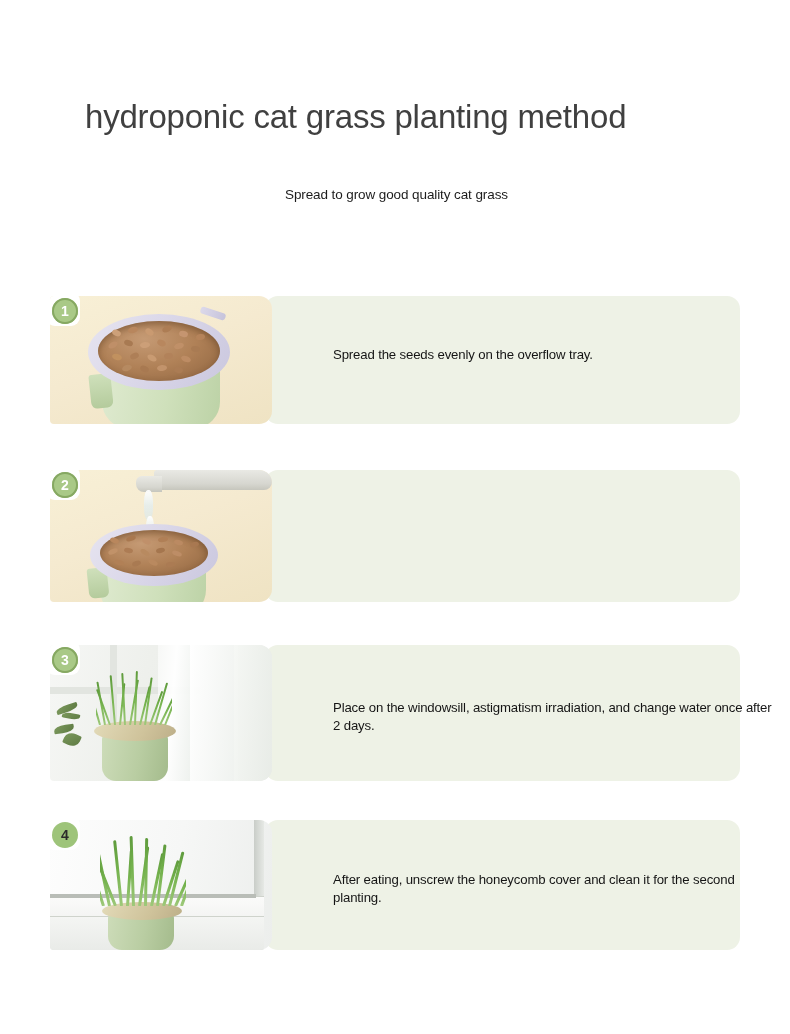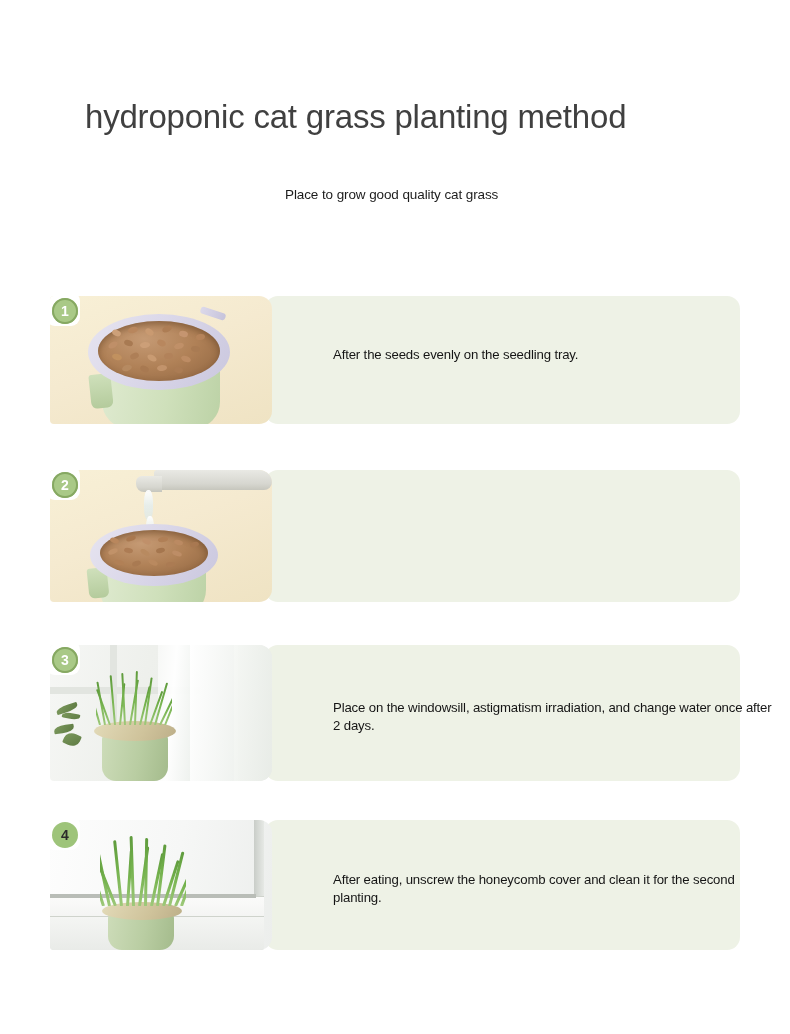--- a/index.html
+++ b/index.html
@@ -201,21 +201,21 @@
     height: 2px;
     background: linear-gradient(90deg, rgba(255,255,255,0), rgba(255,255,255,.95), rgba(255,255,255,0));
     border-radius: 2px;
   }
 </style>
 </head>
 <body>
 
 <div class="header">
   <h1 class="page-title">hydroponic cat grass planting method</h1>
-  <div class="page-subtitle">Place to grow good quality cat grass</div>
+  <div class="page-subtitle">Spread to grow good quality cat grass</div>
 </div>
 
 <div class="steps">
 
   <div class="step-row" id="row0" style="top: 296px; height: 128px;">
     <div class="step-text-panel"></div>
 
     <div class="step-image-panel">
       <div class="scene scene-cream">
 
@@ -246,21 +246,21 @@
         <div class="seed" style="left:90px; top:70px; width:9px; height:6px; transform:rotate(24deg); background:#a87951;"></div>
         <div class="seed" style="left:107px; top:69px; width:10px; height:6px; transform:rotate(-6deg); background:#c2936b;"></div>
         <div class="seed" style="left:124px; top:71px; width:9px; height:6px; transform:rotate(14deg); background:#ab7c54;"></div>
 
         <div class="handle" style="left:150px; top:14px; width:26px; height:7px; transform:rotate(18deg);"></div>
       </div>
       <div class="badge-halo"></div>
       <div class="step-badge badge-light">1</div>
     </div>
 
-    <div class="step-text" style="top: 50px;">After the seeds evenly on the seedling tray.</div>
+    <div class="step-text" style="top: 50px;">Spread the seeds evenly on the overflow tray.</div>
   </div>
 
   <div class="step-row" id="row1" style="top: 470px; height: 132px;">
     <div class="step-text-panel"></div>
 
     <div class="step-image-panel">
       <div class="scene scene-cream">
 
         <div class="faucet" style="left:104px; top:0px; width:118px; height:20px;"></div>
         <div class="faucet" style="left:86px; top:6px; width:26px; height:16px; border-radius:6px 0 0 8px;"></div>

